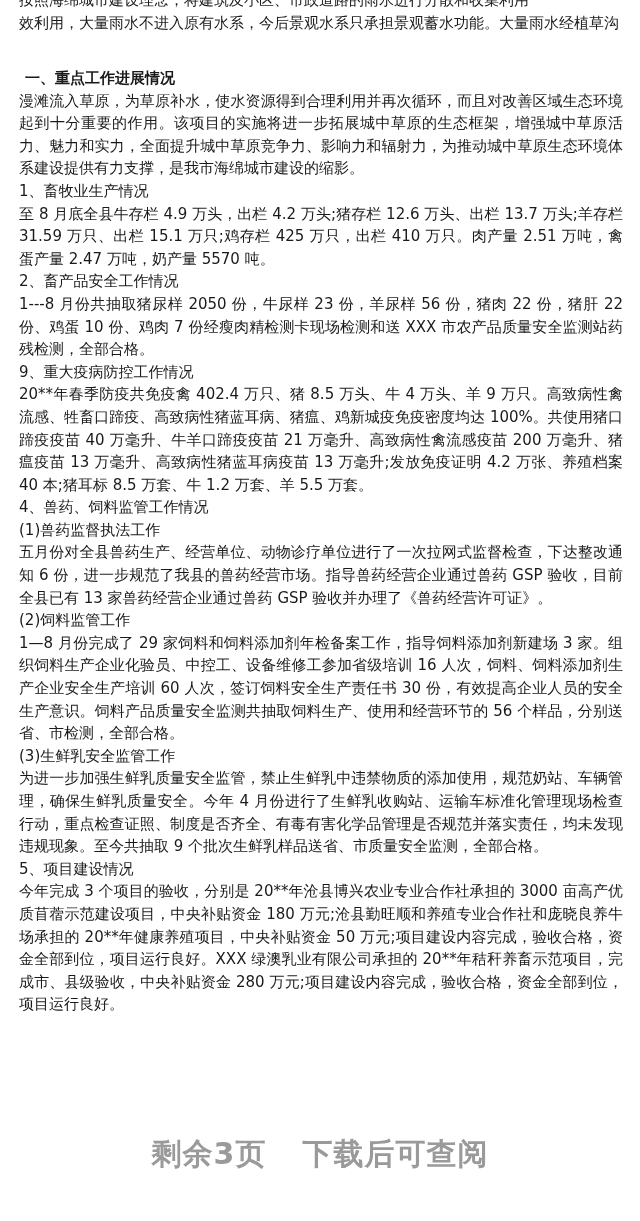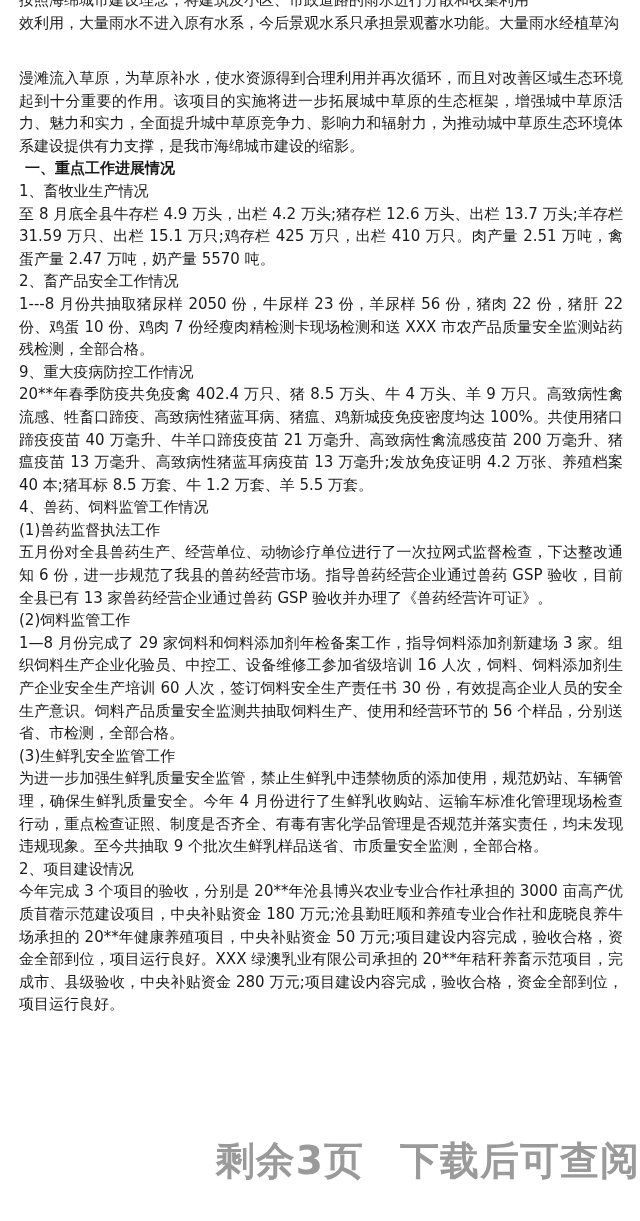--- a/index.html
+++ b/index.html
@@ -43,61 +43,61 @@
     }
     .heading-main {
       font-weight: bold;
       padding-left: 6px;
     }
     .watermark {
       position: absolute;
       left: 0;
       width: 640px;
       top: 1134px;
-      text-align: right;
-      font-size: 39px;
+      text-align: center;
+      font-size: 30px;
       font-weight: bold;
       color: #9a9a9a;
       letter-spacing: 1px;
     }
     .watermark span { display: inline-block; }
     .watermark .gap { width: 36px; }
   </style>
 </head>
 <body>
 
 <div class="page">
 
   <div class="text-block clipped-top">
     <p class="p">按照海绵城市建设理念，将建筑及小区、市政道路的雨水进行分散和收集利用</p>
     <p class="p">效利用，大量雨水不进入原有水系，今后景观水系只承担景观蓄水功能。大量雨水经植草沟</p>
   </div>
 
   <div class="text-block body-text">
+    <p class="p heading-main">一、重点工作进展情况</p>
     <p class="p">漫滩流入草原，为草原补水，使水资源得到合理利用并再次循环，而且对改善区域生态环境起到十分重要的作用。该项目的实施将进一步拓展城中草原的生态框架，增强城中草原活力、魅力和实力，全面提升城中草原竞争力、影响力和辐射力，为推动城中草原生态环境体系建设提供有力支撑，是我市海绵城市建设的缩影。</p>
-    <p class="p heading-main">一、重点工作进展情况</p>
 
     <p class="p">1、畜牧业生产情况</p>
     <p class="p">至 8 月底全县牛存栏 4.9 万头，出栏 4.2 万头;猪存栏 12.6 万头、出栏 13.7 万头;羊存栏 31.59 万只、出栏 15.1 万只;鸡存栏 425 万只，出栏 410 万只。肉产量 2.51 万吨，禽蛋产量 2.47 万吨，奶产量 5570 吨。</p>
 
     <p class="p">2、畜产品安全工作情况</p>
     <p class="p">1---8 月份共抽取猪尿样 2050 份，牛尿样 23 份，羊尿样 56 份，猪肉 22 份，猪肝 22 份、鸡蛋 10 份、鸡肉 7 份经瘦肉精检测卡现场检测和送 XXX 市农产品质量安全监测站药残检测，全部合格。</p>
 
     <p class="p">9、重大疫病防控工作情况</p>
     <p class="p">20**年春季防疫共免疫禽 402.4 万只、猪 8.5 万头、牛 4 万头、羊 9 万只。高致病性禽流感、牲畜口蹄疫、高致病性猪蓝耳病、猪瘟、鸡新城疫免疫密度均达 100%。共使用猪口蹄疫疫苗 40 万毫升、牛羊口蹄疫疫苗 21 万毫升、高致病性禽流感疫苗 200 万毫升、猪瘟疫苗 13 万毫升、高致病性猪蓝耳病疫苗 13 万毫升;发放免疫证明 4.2 万张、养殖档案 40 本;猪耳标 8.5 万套、牛 1.2 万套、羊 5.5 万套。</p>
 
     <p class="p">4、兽药、饲料监管工作情况</p>
     <p class="p">(1)兽药监督执法工作</p>
     <p class="p">五月份对全县兽药生产、经营单位、动物诊疗单位进行了一次拉网式监督检查，下达整改通知 6 份，进一步规范了我县的兽药经营市场。指导兽药经营企业通过兽药 GSP 验收，目前全县已有 13 家兽药经营企业通过兽药 GSP 验收并办理了《兽药经营许可证》。</p>
     <p class="p">(2)饲料监管工作</p>
     <p class="p">1—8 月份完成了 29 家饲料和饲料添加剂年检备案工作，指导饲料添加剂新建场 3 家。组织饲料生产企业化验员、中控工、设备维修工参加省级培训 16 人次，饲料、饲料添加剂生产企业安全生产培训 60 人次，签订饲料安全生产责任书 30 份，有效提高企业人员的安全生产意识。饲料产品质量安全监测共抽取饲料生产、使用和经营环节的 56 个样品，分别送省、市检测，全部合格。</p>
     <p class="p">(3)生鲜乳安全监管工作</p>
     <p class="p">为进一步加强生鲜乳质量安全监管，禁止生鲜乳中违禁物质的添加使用，规范奶站、车辆管理，确保生鲜乳质量安全。今年 4 月份进行了生鲜乳收购站、运输车标准化管理现场检查行动，重点检查证照、制度是否齐全、有毒有害化学品管理是否规范并落实责任，均未发现违规现象。至今共抽取 9 个批次生鲜乳样品送省、市质量安全监测，全部合格。</p>
 
-    <p class="p">2、项目建设情况</p>
+    <p class="p">5、项目建设情况</p>
     <p class="p">今年完成 3 个项目的验收，分别是 20**年沧县博兴农业专业合作社承担的 3000 亩高产优质苜蓿示范建设项目，中央补贴资金 180 万元;沧县勤旺顺和养殖专业合作社和庞晓良养牛场承担的 20**年健康养殖项目，中央补贴资金 50 万元;项目建设内容完成，验收合格，资金全部到位，项目运行良好。XXX 绿澳乳业有限公司承担的 20**年秸秆养畜示范项目，完成市、县级验收，中央补贴资金 280 万元;项目建设内容完成，验收合格，资金全部到位，项目运行良好。</p>
   </div>
 
   <div class="watermark">
     <span>剩余3页</span><span class="gap"></span><span>下载后可查阅</span>
   </div>
 
 </div>
 
 </body></html>

